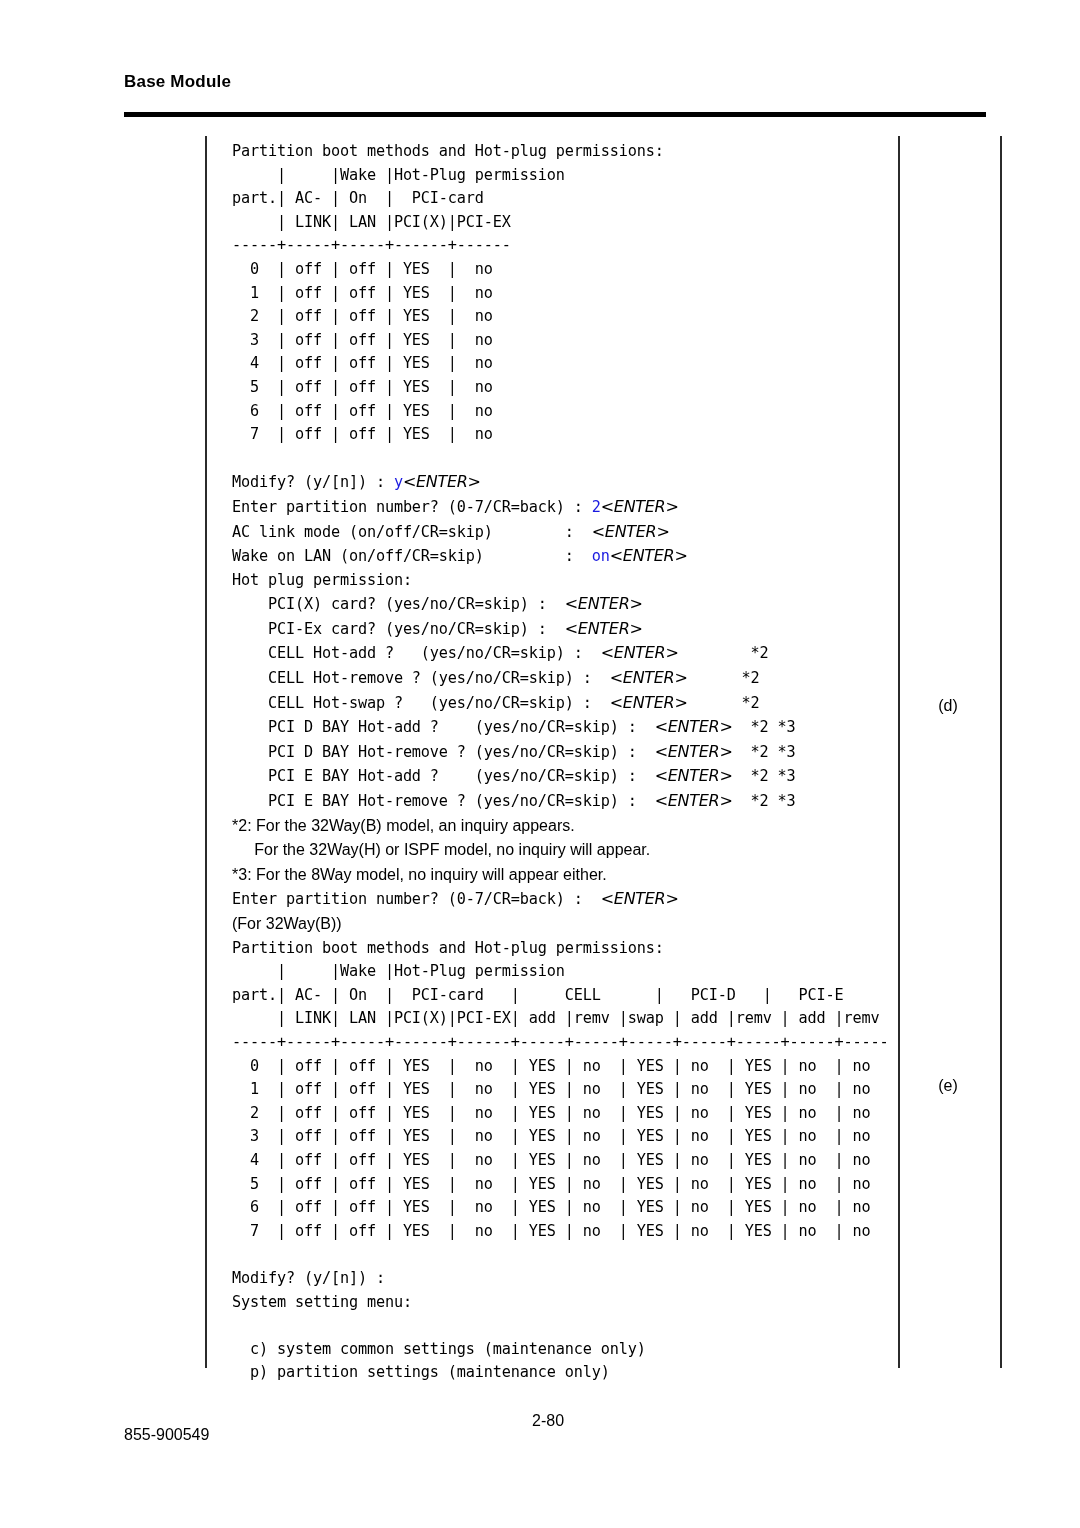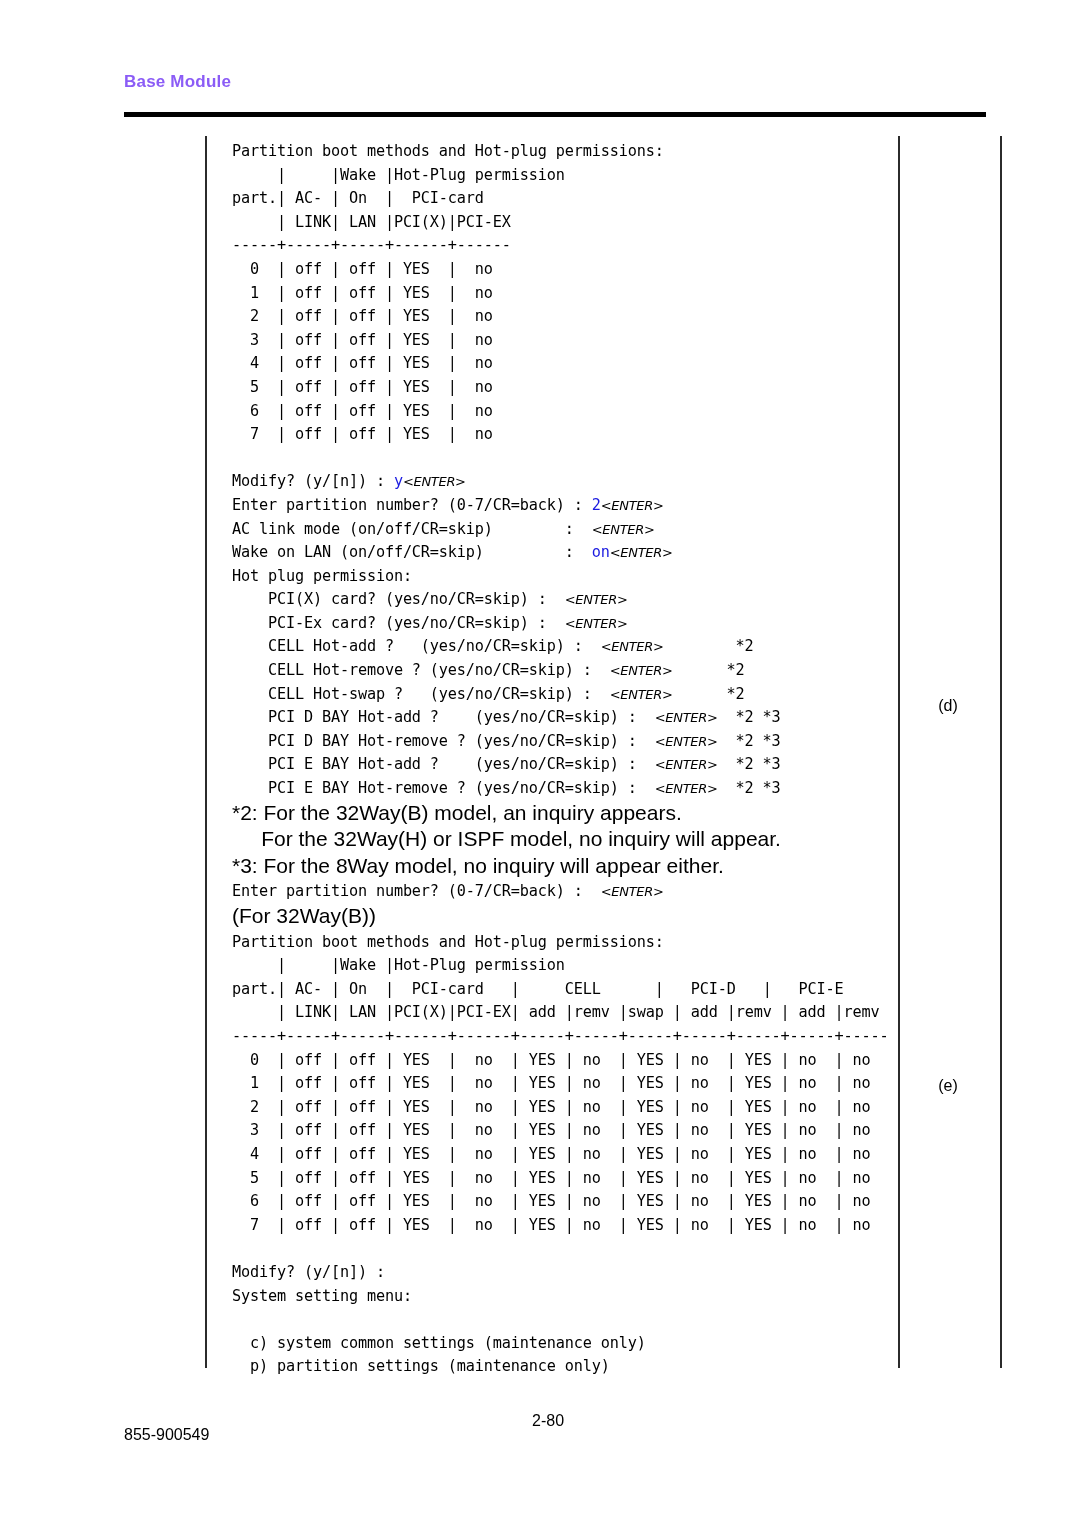--- a/index.html
+++ b/index.html
@@ -21,21 +21,21 @@
     position: absolute;
     left: 124px;
     top: 72px;
     width: 860px;
   }
   .page-header .title {
     font-family: "Liberation Sans", sans-serif;
     font-weight: bold;
     font-size: 17px;
     letter-spacing: 0.2px;
-    color: #8b5cf6;
+    color: #000000;
   }
   .header-rule {
     position: absolute;
     left: 124px;
     top: 112px;
     width: 862px;
     height: 5px;
     background: #000;
   }
 
@@ -70,28 +70,28 @@
   .transcript .ln.blank { color: transparent; }
 
   
   .inp {
     color: #1a1ae0;
   }
   
   .key {
     font-style: italic;
     font-family: "DejaVu Sans", sans-serif;
-    font-size: 13px;
+    font-size: 16px;
     letter-spacing: -0.3px;
   }
 
   
   .prose {
     font-family: "Liberation Sans", sans-serif;
-    font-size: 21px;
+    font-size: 16px;
     letter-spacing: 0px;
   }
 
   
   .callout {
     position: absolute;
     width: 100px;
     text-align: center;
     font-family: "Liberation Sans", sans-serif;
     font-size: 16px;

